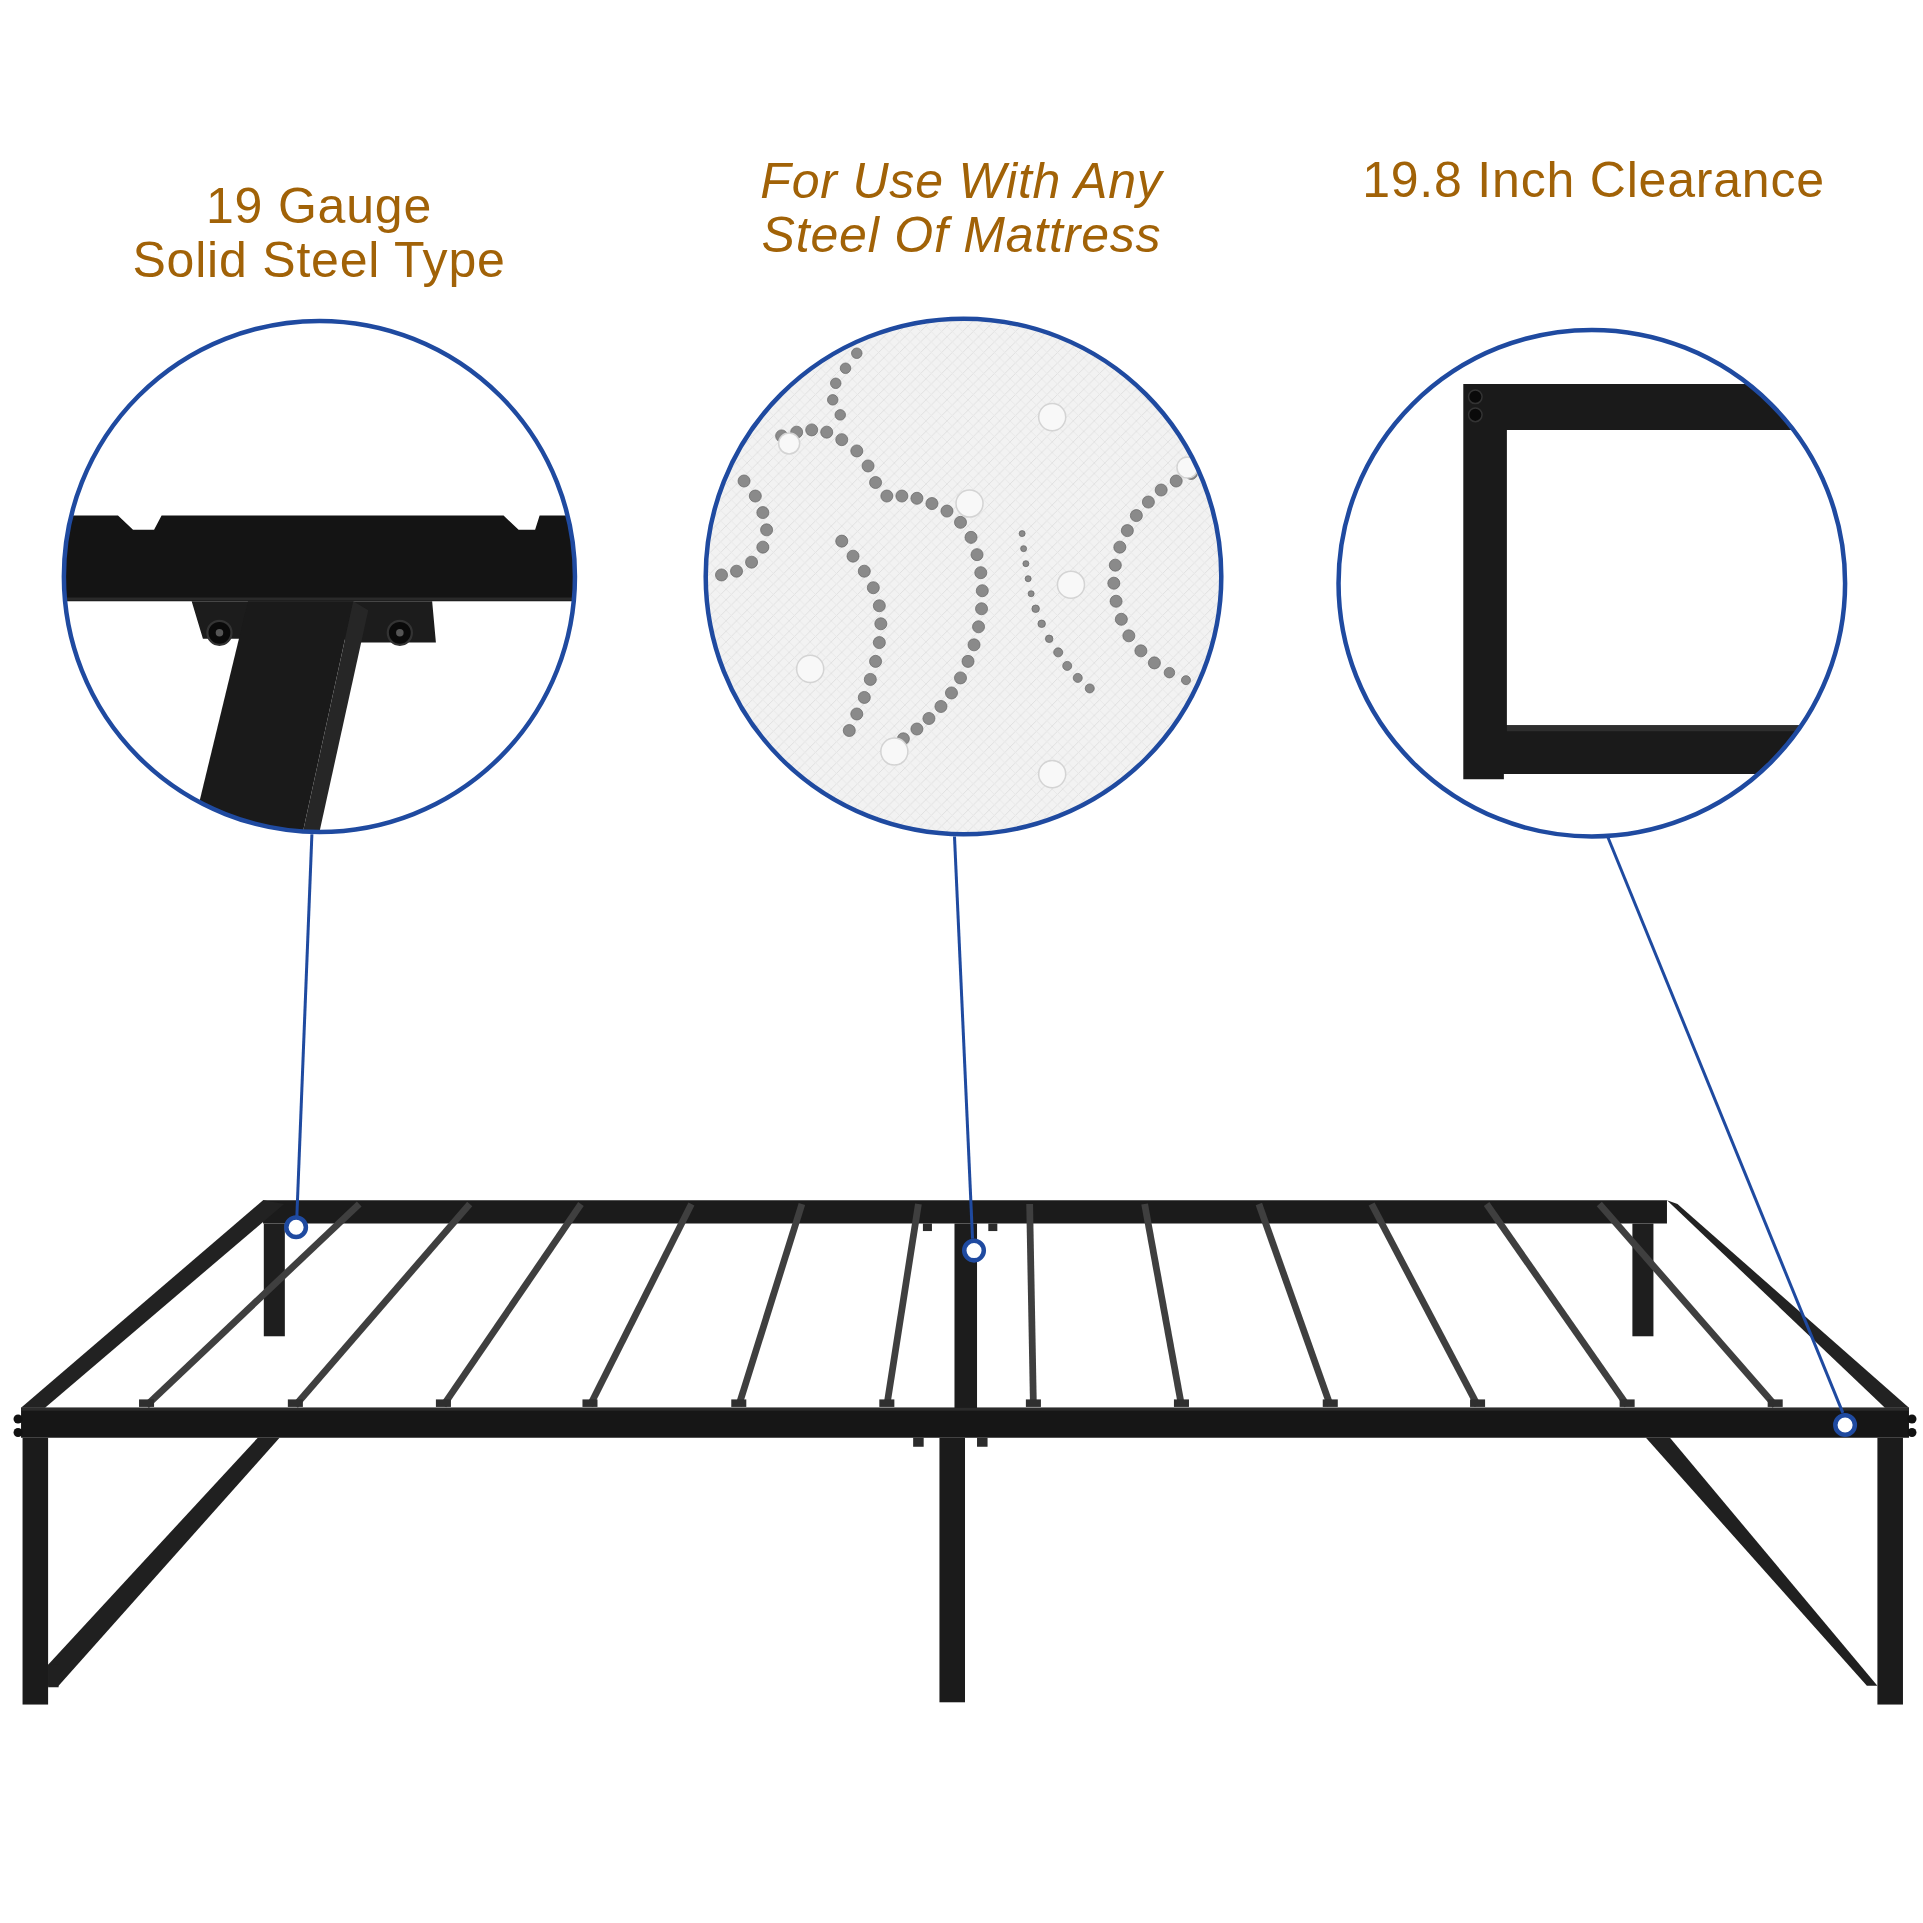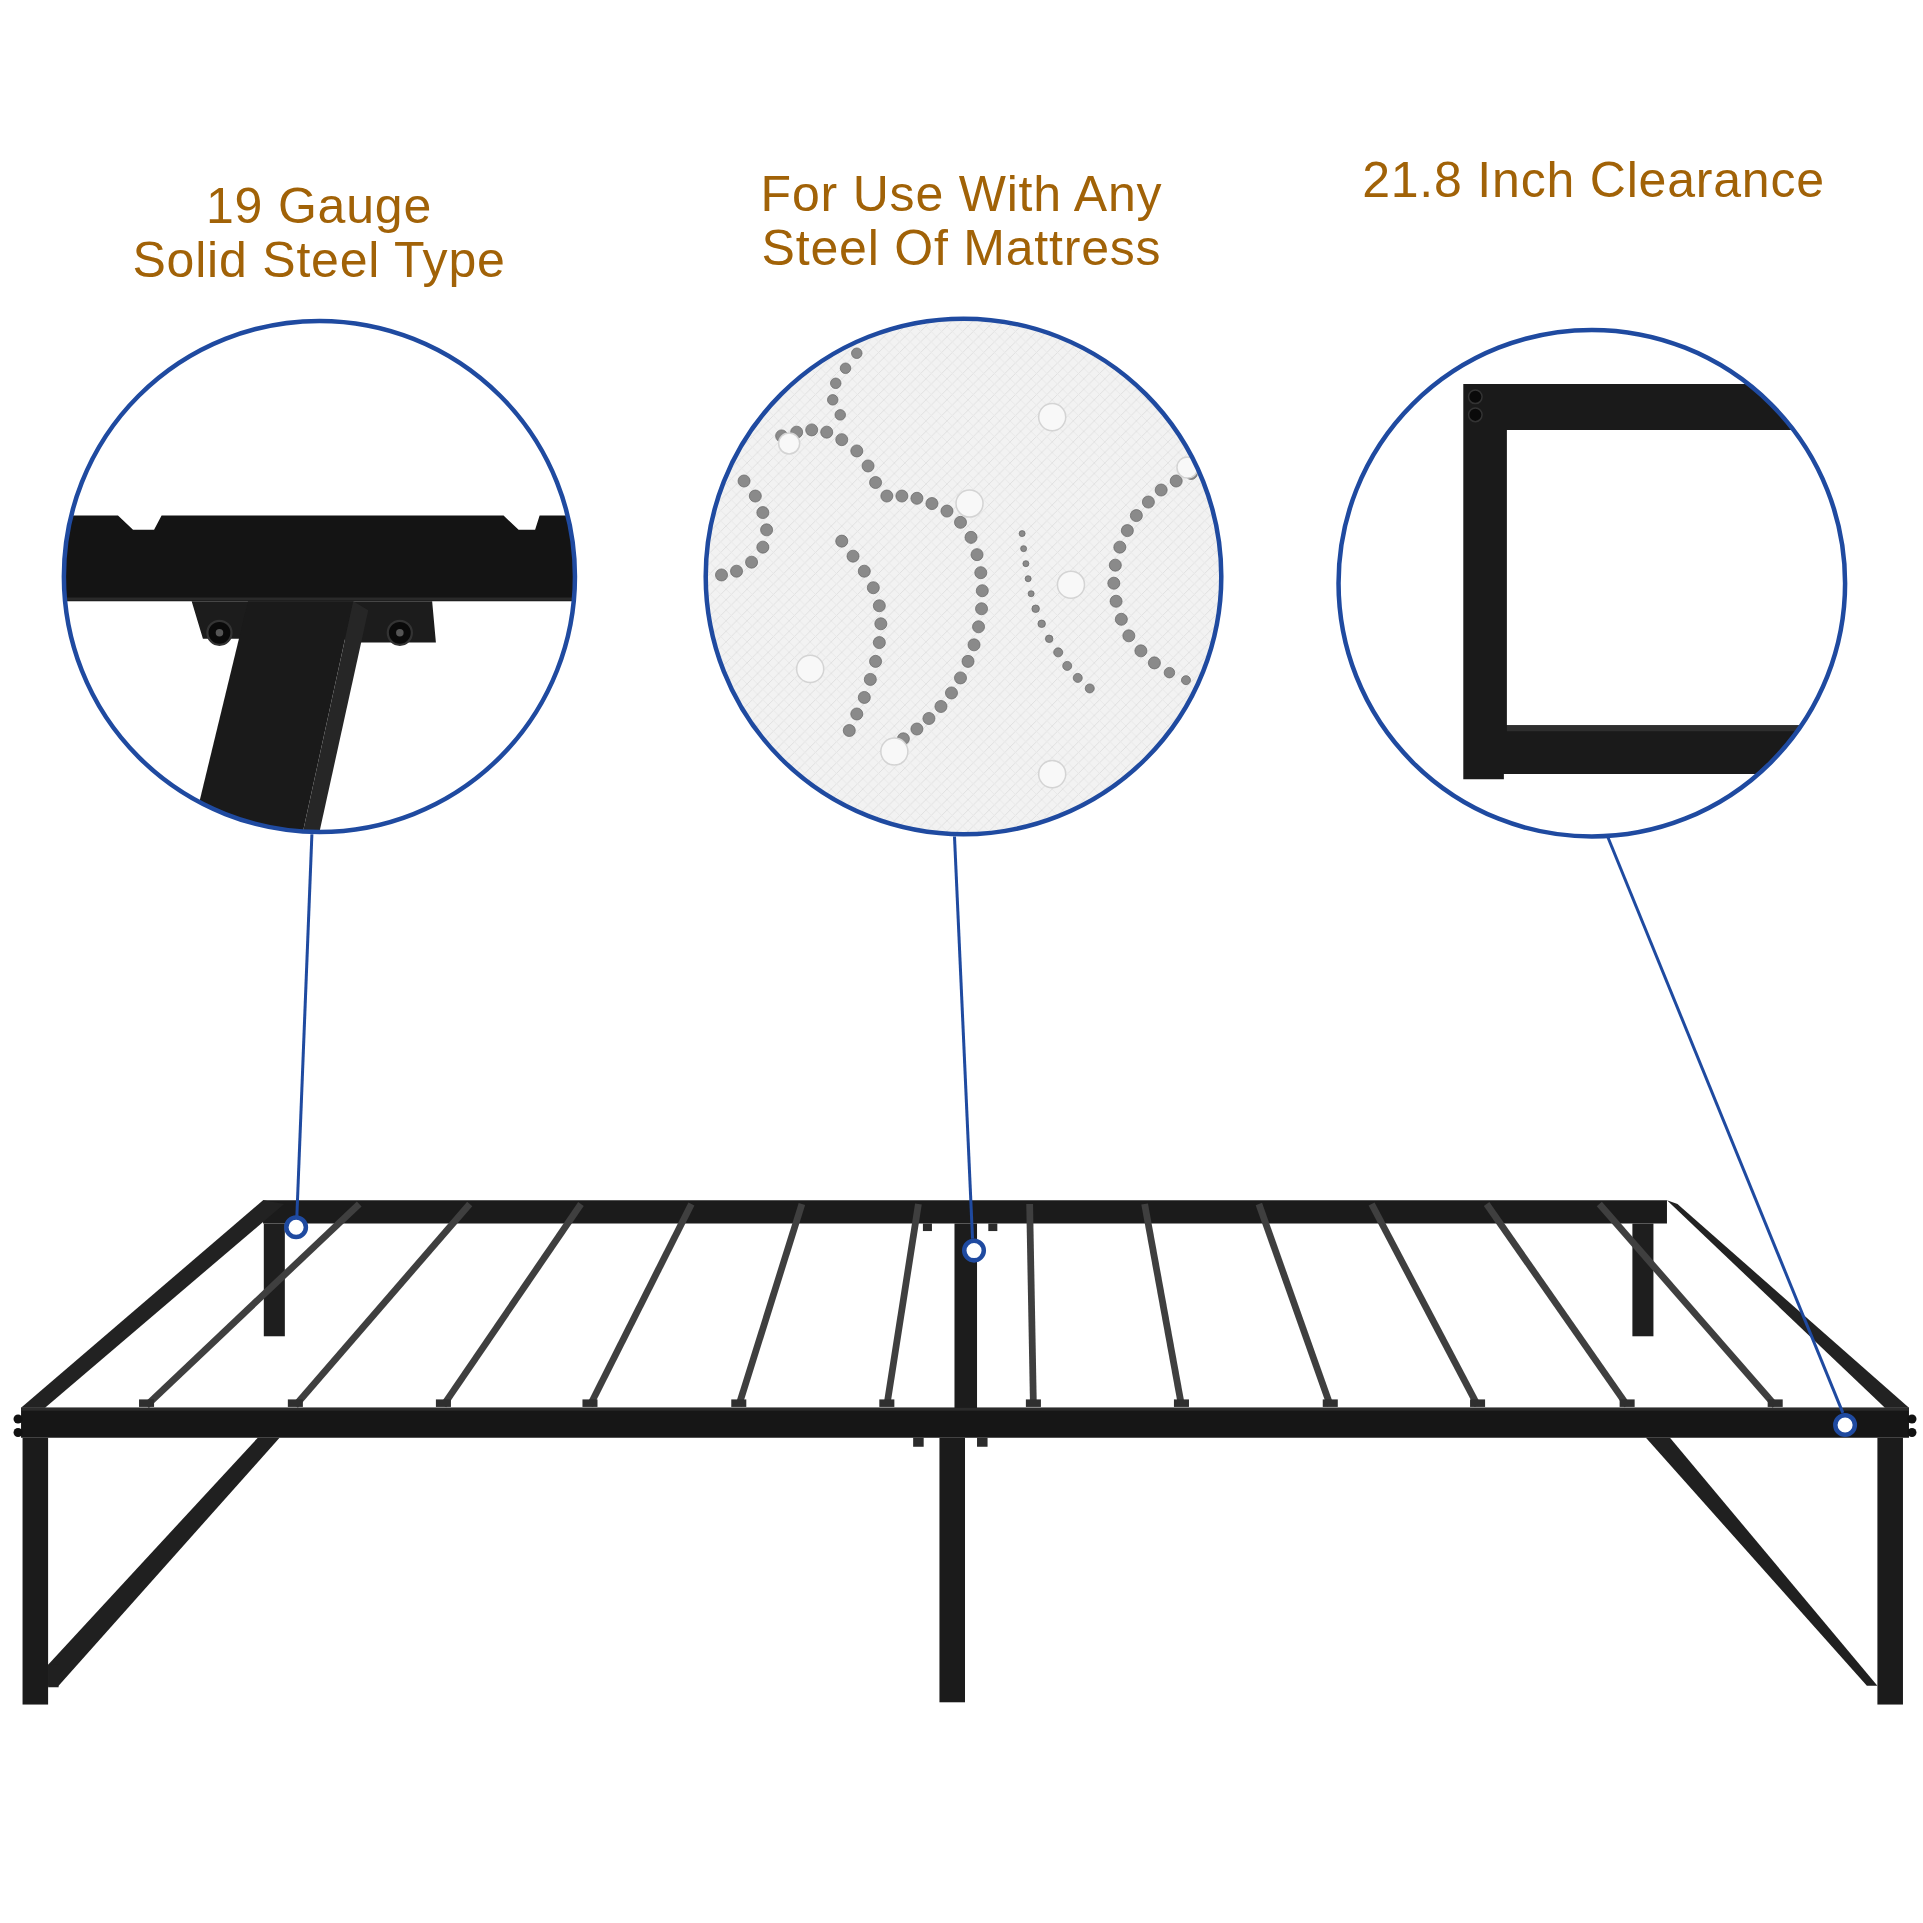--- a/index.html
+++ b/index.html
@@ -2,37 +2,37 @@
 <html style="font-size:12px"><head>
 <meta charset="utf-8">
 <style>
   html, body { margin:0; padding:0; background:#ffffff; }
   body { width:1924px; height:1924px; position:relative; overflow:hidden;
          font-family:"Liberation Sans", "DejaVu Sans", sans-serif; color:#111; }
   .caption { position:absolute; text-align:center; font-size:50px; line-height:54px;
              letter-spacing:0.8px; color:#a16207; }
   .caption div { white-space:nowrap; }
   #cap1 { left:71px;  top:179px; width:496px; }
-  #cap2 { left:691px; top:167px; width:541px; }
+  #cap2 { left:691px; top:154px; width:541px;font-style:italic; }
   #cap3 { left:1323px; top:153px; width:541px; }
   svg.layer { position:absolute; left:0; top:0; }
 </style>
 </head>
 <body>
 
 <div class="caption" id="cap1">
   <div>19 Gauge</div>
   <div>Solid Steel Type</div>
 </div>
 <div class="caption" id="cap2">
   <div>For Use With Any</div>
   <div>Steel Of Mattress</div>
 </div>
 <div class="caption" id="cap3">
-  <div>21.8 Inch Clearance</div>
+  <div>19.8 Inch Clearance</div>
 </div>
 
 <svg class="layer" width="1924" height="1924" viewBox="0 0 2560 2560">
   <defs>
     <clipPath id="clip1">
         <circle cx="425" cy="767" r="340"></circle>
       </clipPath>
     <clipPath id="clip2">
         <circle cx="1282" cy="767" r="343"></circle>
       </clipPath>

